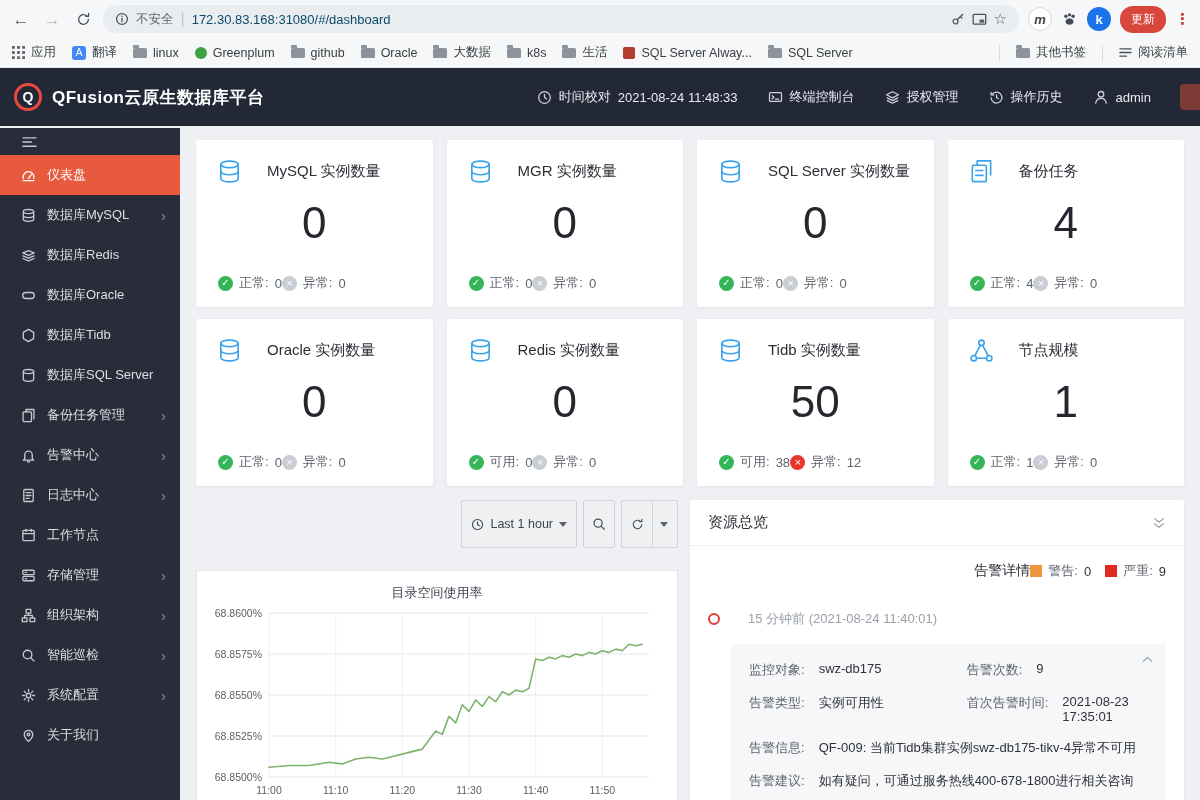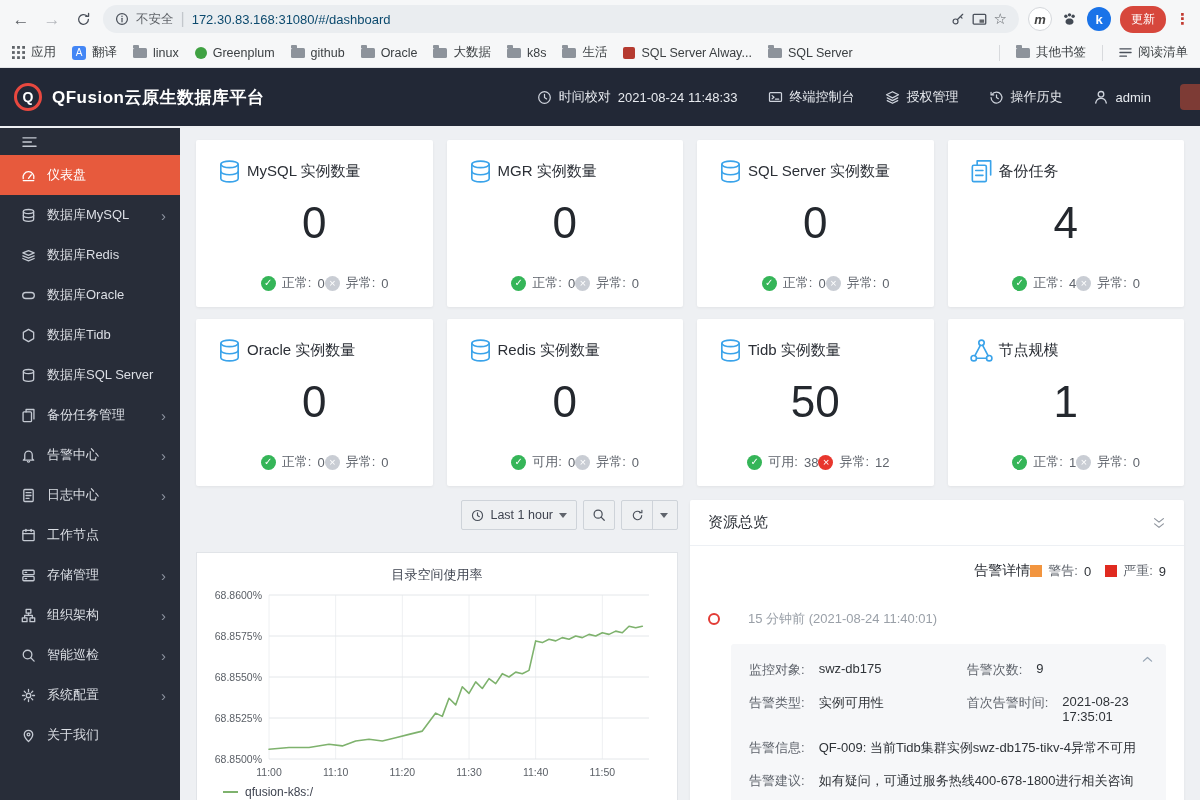--- a/index.html
+++ b/index.html
@@ -61,40 +61,40 @@
     font-size:13px; cursor:pointer; white-space:nowrap; }
   .sitem.active { background:#e75a3d; color:#fff; }
   .sitem .chev { margin-left:auto; color:#8d93a0; font-size:15px; line-height:1; }
   .si-svg { stroke:#c4c9d2; fill:none; stroke-width:1.4; stroke-linecap:round; stroke-linejoin:round; flex:0 0 auto; }
   .sitem.active .si-svg { stroke:#fff; }
 
   
   .main { position:absolute; top:126px; left:180px; width:1020px; height:674px; padding:14px 16px; overflow:hidden; }
   .cards { display:grid; grid-template-columns:repeat(4,1fr); gap:12px 14px; }
   .card { background:#fff; height:167px; border-radius:2px; box-shadow:0 1px 3px rgba(0,0,0,.06); padding:18px 20px; position:relative; }
-  .card-head { display:flex; align-items:center; gap:4px; }
+  .card-head { display:flex; align-items:center; gap:24px; }
   .cicon-svg { stroke:#3aa3ea; fill:none; stroke-width:1.7; stroke-linecap:round; stroke-linejoin:round; flex:0 0 auto; }
   .ctitle { font-size:15px; color:#2b2f36; font-weight:500; white-space:nowrap; }
   .cvalue { text-align:center; font-size:44px; color:#24282e; margin-top:16px; line-height:1; }
-  .cstats { position:absolute; left:22px; right:44px; bottom:15px; display:flex; justify-content:flex-end;
+  .cstats { position:absolute; left:22px; right:44px; bottom:15px; display:flex; justify-content:flex-start;
     font-size:13px; color:#5f646c; }
   .stat { display:flex; align-items:center; gap:6px; }
   .bdg { width:15px; height:15px; border-radius:50%; display:inline-flex; align-items:center; justify-content:center;
     color:#fff; font-size:10px; line-height:1; flex:0 0 auto; }
   .bdg.ok { background:#35b558; }
   .bdg.muted { background:#c9cdd4; }
   .bdg.bad { background:#e8362d; }
   .bdg.ok::after { content:"✓"; }
   .bdg.muted::after, .bdg.bad::after { content:"×"; font-size:11px; }
 
   .bottom { display:grid; grid-template-columns:482px 1fr; gap:12px; margin-top:14px; align-items:start; }
 
   
   .chart-toolbar { display:flex; justify-content:flex-end; gap:6px; }
-  .tbtn { height:30px; background:#eef0f2; border:1px solid #ced3d9; border-radius:2px; display:flex;
+  .tbtn { height:48px; background:#eef0f2; border:1px solid #ced3d9; border-radius:2px; display:flex;
     align-items:center; gap:6px; padding:0 9px; font-size:12.5px; color:#3f4450; cursor:pointer; }
   .tbtn.icon-only { width:32px; justify-content:center; padding:0; }
   .tbtn .sub { border-left:1px solid #ced3d9; padding-left:7px; margin-left:2px; height:100%; display:flex; align-items:center; }
   .caret-dn { width:0; height:0; border-left:4px solid transparent; border-right:4px solid transparent;
     border-top:5px solid #5f646c; display:inline-block; }
   .tool-stroke { stroke:#4a505a; fill:none; stroke-width:1.4; stroke-linecap:round; stroke-linejoin:round; }
   .chart-card { margin-top:22px; background:#fff; border:1px solid #e1e4e8; padding:8px 10px 4px; }
   .chart-title { text-align:center; font-size:13px; color:#3f4450; font-weight:500; padding:5px 0 3px; }
   #usage-chart { display:block; font-family:inherit; }
   .chart-legend { display:flex; align-items:center; gap:7px; font-size:12px; color:#3f4450; padding:2px 0 5px 16px; }

